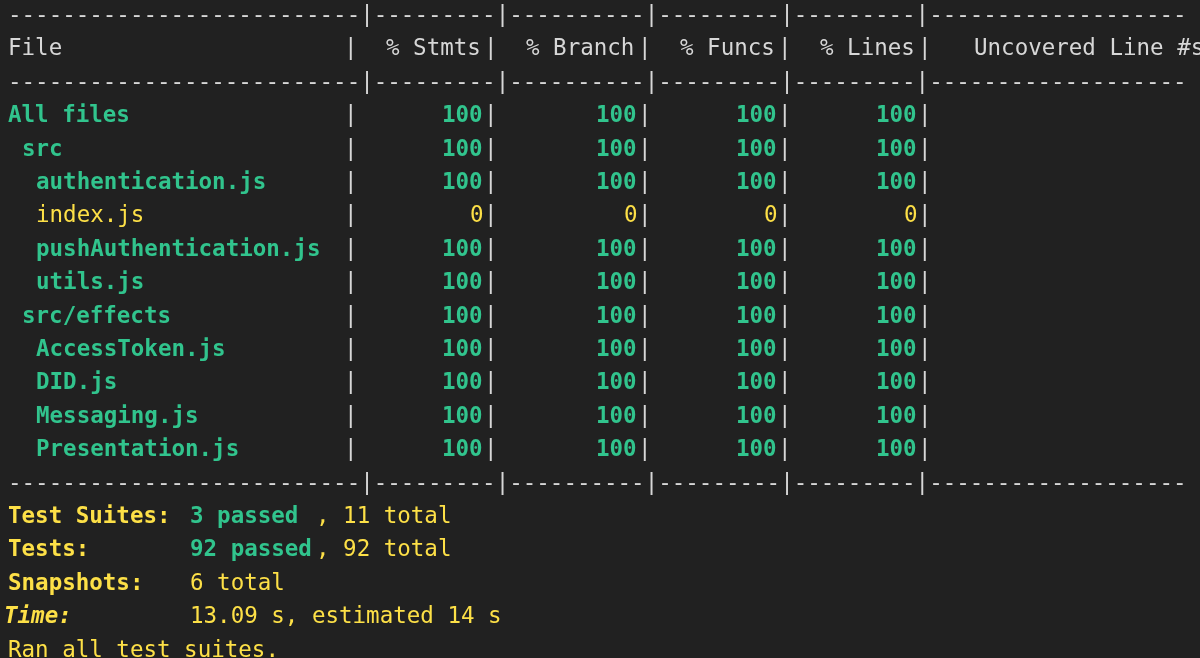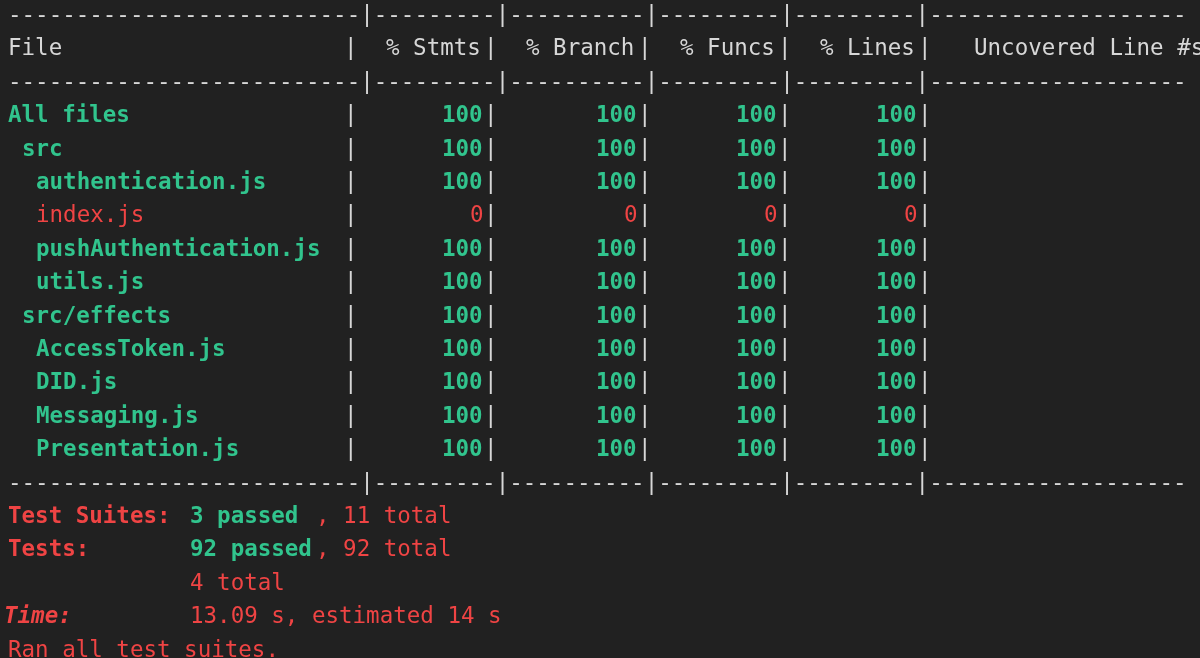--- a/index.html
+++ b/index.html
@@ -24,21 +24,21 @@
     position: absolute;
     left: 0;
     width: 1200px;
     height: 33.4px;
     white-space: pre;
     font-variant-ligatures: none;
   }
   .seg { white-space: pre; }
   .green { color: #31c48d; }
   .bold  { font-weight: bold; }
-  .dim   { color: #ef4444; }
+  .dim   { color: #fde047; }
   .rule  { color: #d7d7d7; }
 </style>
 </head>
 <body>
 
 <div id="terminal">
     <div class="line" style="top: -2px;"><span class="seg rule" style="position: absolute; left: 8px;">--------------------------|---------|----------|---------|---------|-------------------</span></div>
     <div class="line" style="top: 31.4px;"><span class="seg " style="position: absolute; left: 8px;">File</span><span class="seg rule" style="position: absolute; left: 344px;">|</span><span class="seg " style="position: absolute; left: 386px;">% Stmts</span><span class="seg rule" style="position: absolute; left: 484px;">|</span><span class="seg " style="position: absolute; left: 526px;">% Branch</span><span class="seg rule" style="position: absolute; left: 638px;">|</span><span class="seg " style="position: absolute; left: 680px;">% Funcs</span><span class="seg rule" style="position: absolute; left: 778px;">|</span><span class="seg " style="position: absolute; left: 820px;">% Lines</span><span class="seg rule" style="position: absolute; left: 918px;">|</span><span class="seg " style="position: absolute; left: 974px;">Uncovered Line #s</span></div>
     <div class="line" style="top: 64.8px;"><span class="seg rule" style="position: absolute; left: 8px;">--------------------------|---------|----------|---------|---------|-------------------</span></div>
     <div class="line" style="top: 98.2px;"><span class="seg green bold" style="position: absolute; left: 8px;">All files</span><span class="seg rule" style="position: absolute; left: 344px;">|</span><span class="seg green bold" style="position: absolute; left: 442px;">100</span><span class="seg rule" style="position: absolute; left: 484px;">|</span><span class="seg green bold" style="position: absolute; left: 596px;">100</span><span class="seg rule" style="position: absolute; left: 638px;">|</span><span class="seg green bold" style="position: absolute; left: 736px;">100</span><span class="seg rule" style="position: absolute; left: 778px;">|</span><span class="seg green bold" style="position: absolute; left: 876px;">100</span><span class="seg rule" style="position: absolute; left: 918px;">|</span></div>
@@ -48,16 +48,16 @@
     <div class="line" style="top: 231.8px;"><span class="seg green bold" style="position: absolute; left: 36px;">pushAuthentication.js</span><span class="seg rule" style="position: absolute; left: 344px;">|</span><span class="seg green bold" style="position: absolute; left: 442px;">100</span><span class="seg rule" style="position: absolute; left: 484px;">|</span><span class="seg green bold" style="position: absolute; left: 596px;">100</span><span class="seg rule" style="position: absolute; left: 638px;">|</span><span class="seg green bold" style="position: absolute; left: 736px;">100</span><span class="seg rule" style="position: absolute; left: 778px;">|</span><span class="seg green bold" style="position: absolute; left: 876px;">100</span><span class="seg rule" style="position: absolute; left: 918px;">|</span></div>
     <div class="line" style="top: 265.2px;"><span class="seg green bold" style="position: absolute; left: 36px;">utils.js</span><span class="seg rule" style="position: absolute; left: 344px;">|</span><span class="seg green bold" style="position: absolute; left: 442px;">100</span><span class="seg rule" style="position: absolute; left: 484px;">|</span><span class="seg green bold" style="position: absolute; left: 596px;">100</span><span class="seg rule" style="position: absolute; left: 638px;">|</span><span class="seg green bold" style="position: absolute; left: 736px;">100</span><span class="seg rule" style="position: absolute; left: 778px;">|</span><span class="seg green bold" style="position: absolute; left: 876px;">100</span><span class="seg rule" style="position: absolute; left: 918px;">|</span></div>
     <div class="line" style="top: 298.6px;"><span class="seg green bold" style="position: absolute; left: 22px;">src/effects</span><span class="seg rule" style="position: absolute; left: 344px;">|</span><span class="seg green bold" style="position: absolute; left: 442px;">100</span><span class="seg rule" style="position: absolute; left: 484px;">|</span><span class="seg green bold" style="position: absolute; left: 596px;">100</span><span class="seg rule" style="position: absolute; left: 638px;">|</span><span class="seg green bold" style="position: absolute; left: 736px;">100</span><span class="seg rule" style="position: absolute; left: 778px;">|</span><span class="seg green bold" style="position: absolute; left: 876px;">100</span><span class="seg rule" style="position: absolute; left: 918px;">|</span></div>
     <div class="line" style="top: 332px;"><span class="seg green bold" style="position: absolute; left: 36px;">AccessToken.js</span><span class="seg rule" style="position: absolute; left: 344px;">|</span><span class="seg green bold" style="position: absolute; left: 442px;">100</span><span class="seg rule" style="position: absolute; left: 484px;">|</span><span class="seg green bold" style="position: absolute; left: 596px;">100</span><span class="seg rule" style="position: absolute; left: 638px;">|</span><span class="seg green bold" style="position: absolute; left: 736px;">100</span><span class="seg rule" style="position: absolute; left: 778px;">|</span><span class="seg green bold" style="position: absolute; left: 876px;">100</span><span class="seg rule" style="position: absolute; left: 918px;">|</span></div>
     <div class="line" style="top: 365.4px;"><span class="seg green bold" style="position: absolute; left: 36px;">DID.js</span><span class="seg rule" style="position: absolute; left: 344px;">|</span><span class="seg green bold" style="position: absolute; left: 442px;">100</span><span class="seg rule" style="position: absolute; left: 484px;">|</span><span class="seg green bold" style="position: absolute; left: 596px;">100</span><span class="seg rule" style="position: absolute; left: 638px;">|</span><span class="seg green bold" style="position: absolute; left: 736px;">100</span><span class="seg rule" style="position: absolute; left: 778px;">|</span><span class="seg green bold" style="position: absolute; left: 876px;">100</span><span class="seg rule" style="position: absolute; left: 918px;">|</span></div>
     <div class="line" style="top: 398.8px;"><span class="seg green bold" style="position: absolute; left: 36px;">Messaging.js</span><span class="seg rule" style="position: absolute; left: 344px;">|</span><span class="seg green bold" style="position: absolute; left: 442px;">100</span><span class="seg rule" style="position: absolute; left: 484px;">|</span><span class="seg green bold" style="position: absolute; left: 596px;">100</span><span class="seg rule" style="position: absolute; left: 638px;">|</span><span class="seg green bold" style="position: absolute; left: 736px;">100</span><span class="seg rule" style="position: absolute; left: 778px;">|</span><span class="seg green bold" style="position: absolute; left: 876px;">100</span><span class="seg rule" style="position: absolute; left: 918px;">|</span></div>
     <div class="line" style="top: 432.2px;"><span class="seg green bold" style="position: absolute; left: 36px;">Presentation.js</span><span class="seg rule" style="position: absolute; left: 344px;">|</span><span class="seg green bold" style="position: absolute; left: 442px;">100</span><span class="seg rule" style="position: absolute; left: 484px;">|</span><span class="seg green bold" style="position: absolute; left: 596px;">100</span><span class="seg rule" style="position: absolute; left: 638px;">|</span><span class="seg green bold" style="position: absolute; left: 736px;">100</span><span class="seg rule" style="position: absolute; left: 778px;">|</span><span class="seg green bold" style="position: absolute; left: 876px;">100</span><span class="seg rule" style="position: absolute; left: 918px;">|</span></div>
     <div class="line" style="top: 465.6px;"><span class="seg rule" style="position: absolute; left: 8px;">--------------------------|---------|----------|---------|---------|-------------------</span></div>
     <div class="line" style="top: 499px;"><span class="seg dim bold" style="position: absolute; left: 8px;">Test Suites:</span><span class="seg green bold" style="position: absolute; left: 190px;">3 passed</span><span class="seg dim" style="position: absolute; left: 316px;">, 11 total</span></div>
     <div class="line" style="top: 532.4px;"><span class="seg dim bold" style="position: absolute; left: 8px;">Tests:</span><span class="seg green bold" style="position: absolute; left: 190px;">92 passed</span><span class="seg dim" style="position: absolute; left: 316px;">, 92 total</span></div>
-    <div class="line" style="top: 565.8px;"><span class="seg dim" style="position: absolute; left: 190px;">4 total</span></div>
+    <div class="line" style="top: 565.8px;"><span class="seg dim bold" style="position: absolute; left: 8px;">Snapshots:</span><span class="seg dim" style="position: absolute; left: 190px;">6 total</span></div>
     <div class="line" style="top: 599.2px;"><span class="seg dim bold" style="position: absolute; left: 4px; font-style: italic;">Time:</span><span class="seg dim" style="position: absolute; left: 190px;">13.09 s, estimated 14 s</span></div>
     <div class="line" style="top: 632.6px;"><span class="seg dim" style="position: absolute; left: 8px;">Ran all test suites.</span></div>
   </div>
 
 </body></html>

